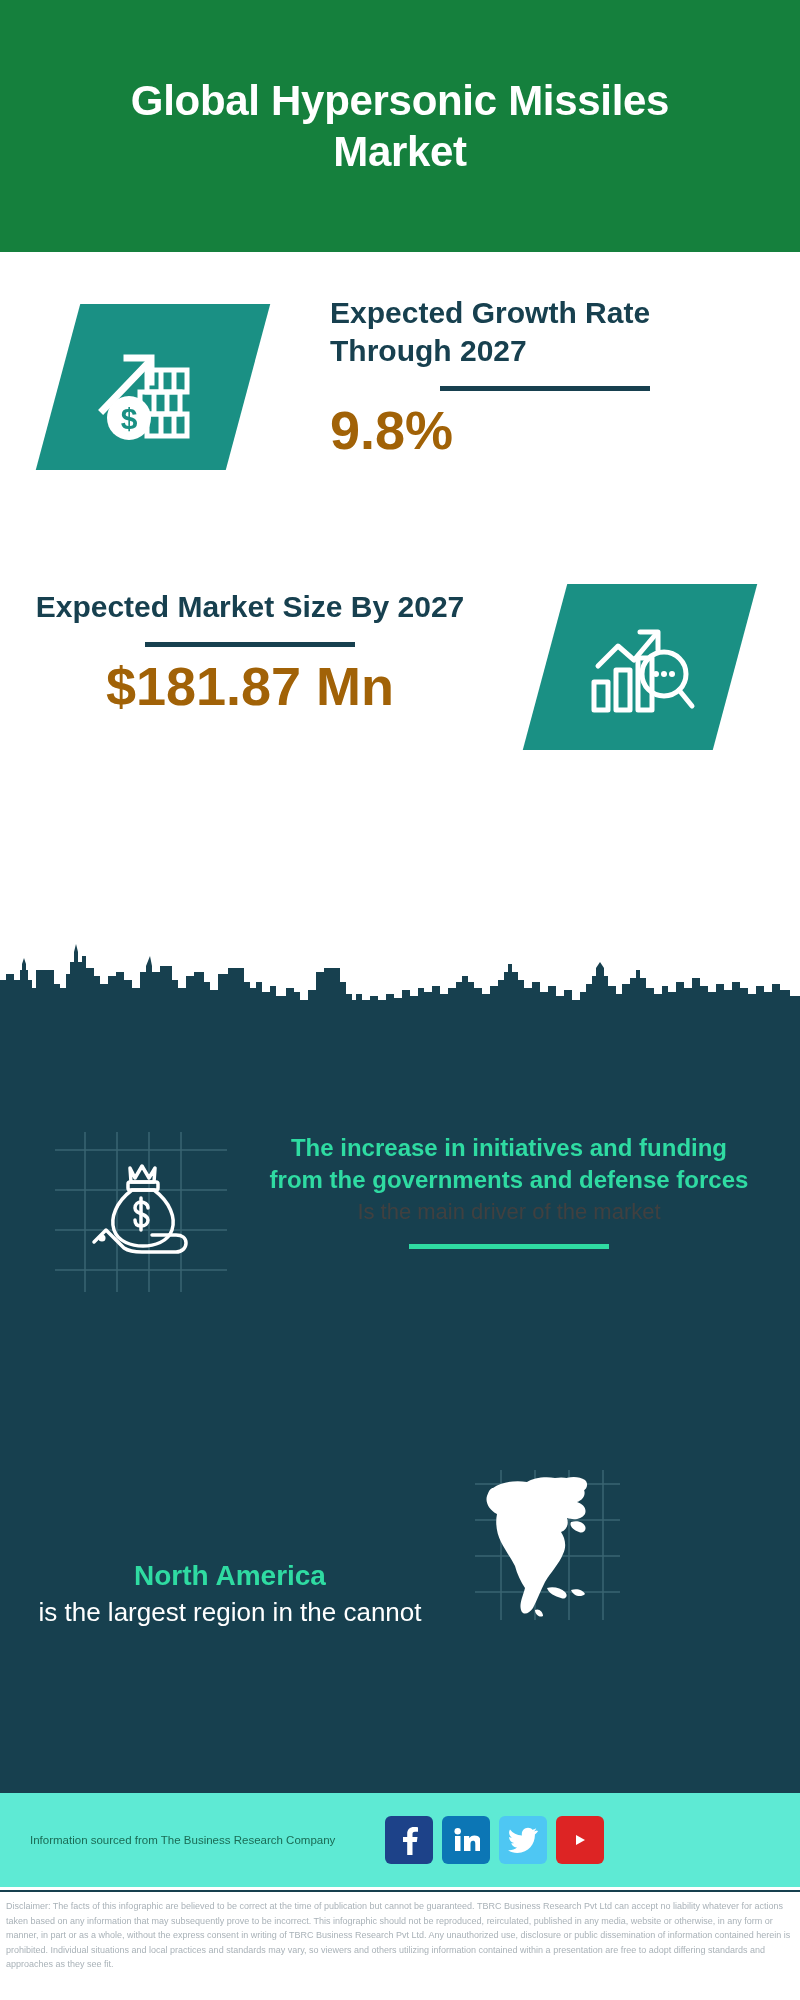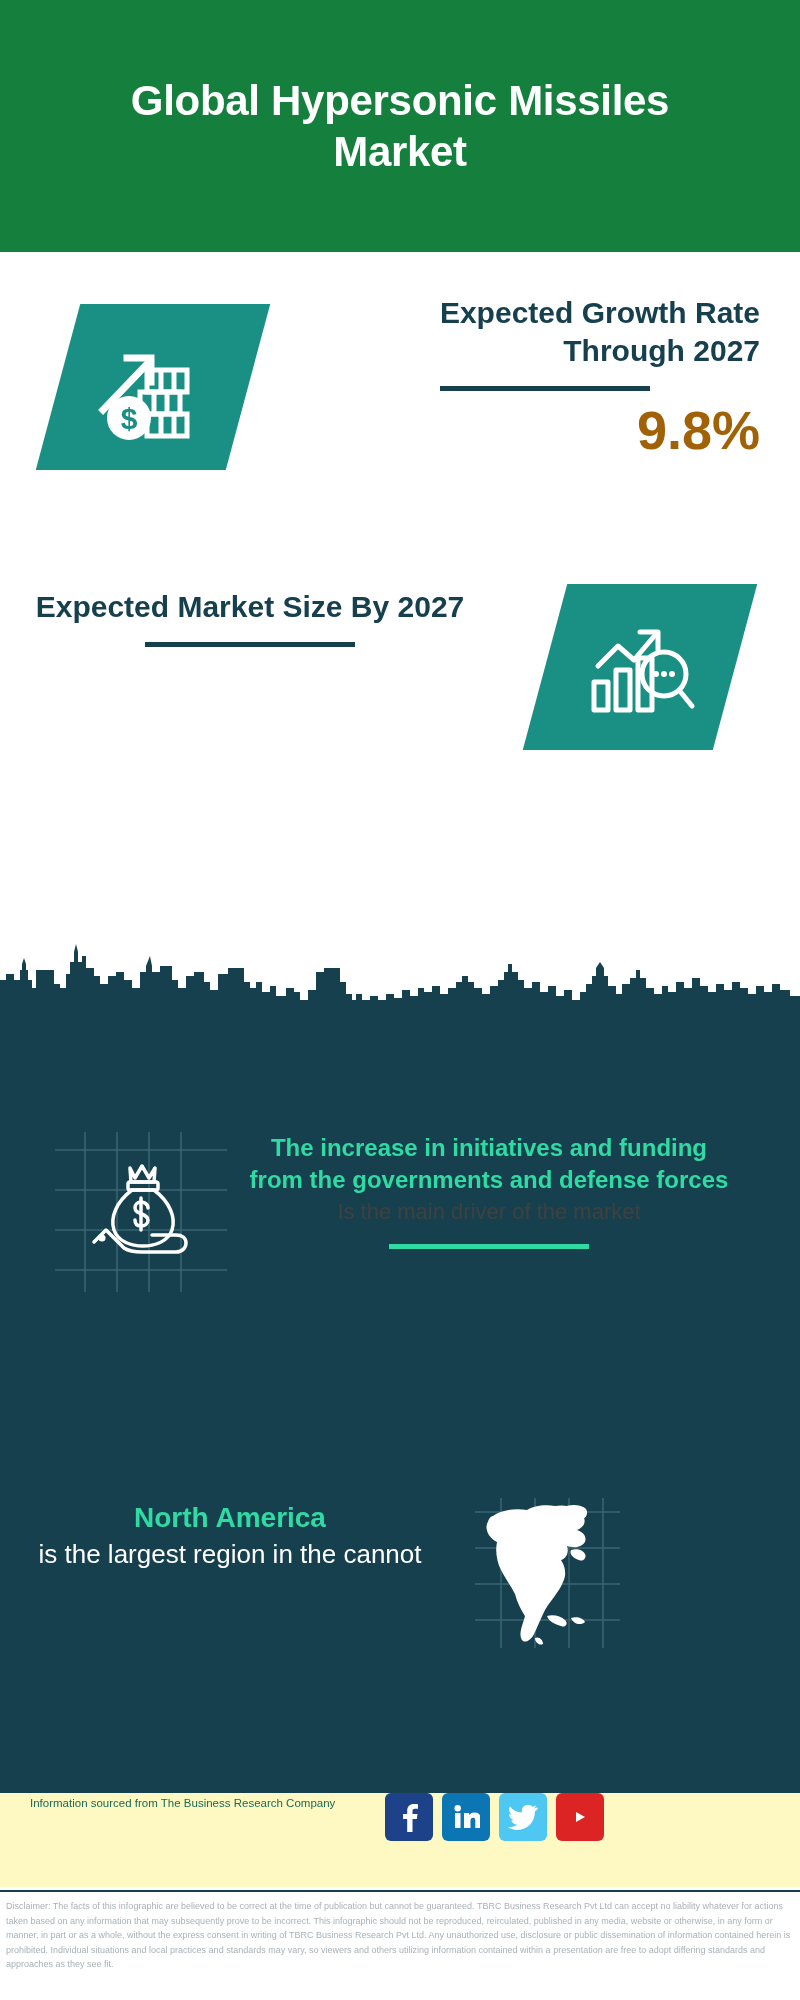--- a/index.html
+++ b/index.html
@@ -42,21 +42,21 @@
     width:100%; height:100%;
     display:flex; align-items:center; justify-content:center;
   }
 
   .badge-growth { left:58px; top:52px; width:190px; height:166px; }
   .badge-size   { left:545px; top:332px; width:190px; height:166px; }
 
   
   .growth-text {
     position:absolute; left:330px; top:42px; width:430px;
-    text-align:right;
+    text-align:left;
   }
   .size-text {
     position:absolute; left:35px; top:336px; width:430px;
     text-align:center;
   }
   .kpi-label {
     color:#17404f;
     font-size:30px; font-weight:bold; line-height:1.26;
   }
   .kpi-rule {
@@ -77,53 +77,53 @@
     position:absolute; left:0; top:1000px; width:800px; height:404px;
     background:#17404f;
   }
   .dark-zone2 {
     position:absolute; left:0; top:1404px; width:800px; height:386px;
     background:#17404f;
   }
 
   .driver-row {
     position:absolute; left:0; top:1132px; width:768px;
-    display:flex; align-items:flex-start;
+    display:flex; align-items:flex-start;gap:20px;
   }
   .icon-grid { position:relative; width:180px; height:160px; margin-left:55px; }
   .icon-grid .grid-lines { position:absolute; inset:0; }
   .icon-grid .art { position:absolute; inset:0; display:flex; align-items:center; justify-content:center; }
 
   .driver-text { width:480px; margin-left:14px; text-align:center; }
   .driver-hl {
     color:#2fdba2; font-size:24px; font-weight:bold; line-height:1.35;
   }
   .driver-sub {
     color:#404040; font-size:22px; font-weight:400; line-height:1.35;
   }
   .green-rule {
     width:200px; height:5px; background:#2fdba2;
     margin:18px auto 0 auto;
   }
 
   .region-row {
     position:absolute; left:0; top:1470px; width:709px;
-    display:flex; align-items:flex-start;margin-top:28px;
+    display:flex; align-items:flex-end;
   }
   .region-text { width:430px; margin-left:15px; text-align:center; }
   .region-hl { color:#2fdba2; font-size:28px; font-weight:bold; line-height:1.4; }
   .region-sub { color:#ffffff; font-size:26px; font-weight:400; line-height:1.35; }
   .map-box { position:relative; width:150px; height:160px; margin-left:30px; }
 
   
   .footer {
     position:absolute; left:0; top:1790px; width:800px; height:97px;
-    background:#fef9c3;
+    background:#5eead4;
     border-top:3px solid #17404f;
-    display:flex; 
+    display:flex; align-items:center;
   }
   .footer-text { margin-left:30px; width:345px; }
   .footer-text div {
     color:#1a6b55; font-size:11.5px; line-height:1.75;
   }
   .socials { display:flex; gap:9px; margin-left:10px; }
   .social {
     width:48px; height:48px; border-radius:6px;
     display:flex; align-items:center; justify-content:center;
   }
@@ -179,20 +179,21 @@
 
     <div class="growth-text">
       <div class="kpi-label">Expected Growth Rate Through 2027</div>
       <div class="kpi-rule"></div>
       <div class="kpi-value">9.8%</div>
     </div>
 
     <div class="size-text">
       <div class="kpi-label">Expected Market Size By 2027</div>
       <div class="kpi-rule"></div>
+      <div class="kpi-value">$181.87 Mn</div>
     </div>
 
     <div class="para badge-size">
       <div class="para-inner">
         <svg width="120" height="110" viewBox="0 0 120 110">
           <g fill="none" stroke="#fff" stroke-width="5" stroke-linecap="round" stroke-linejoin="round">
             <path d="M18 54 L38 34 L54 48 L76 22"></path>
             <path d="M60 20 L78 20 L78 38"></path>
             <rect x="14" y="70" width="14" height="28"></rect>
             <rect x="36" y="58" width="14" height="40"></rect>

